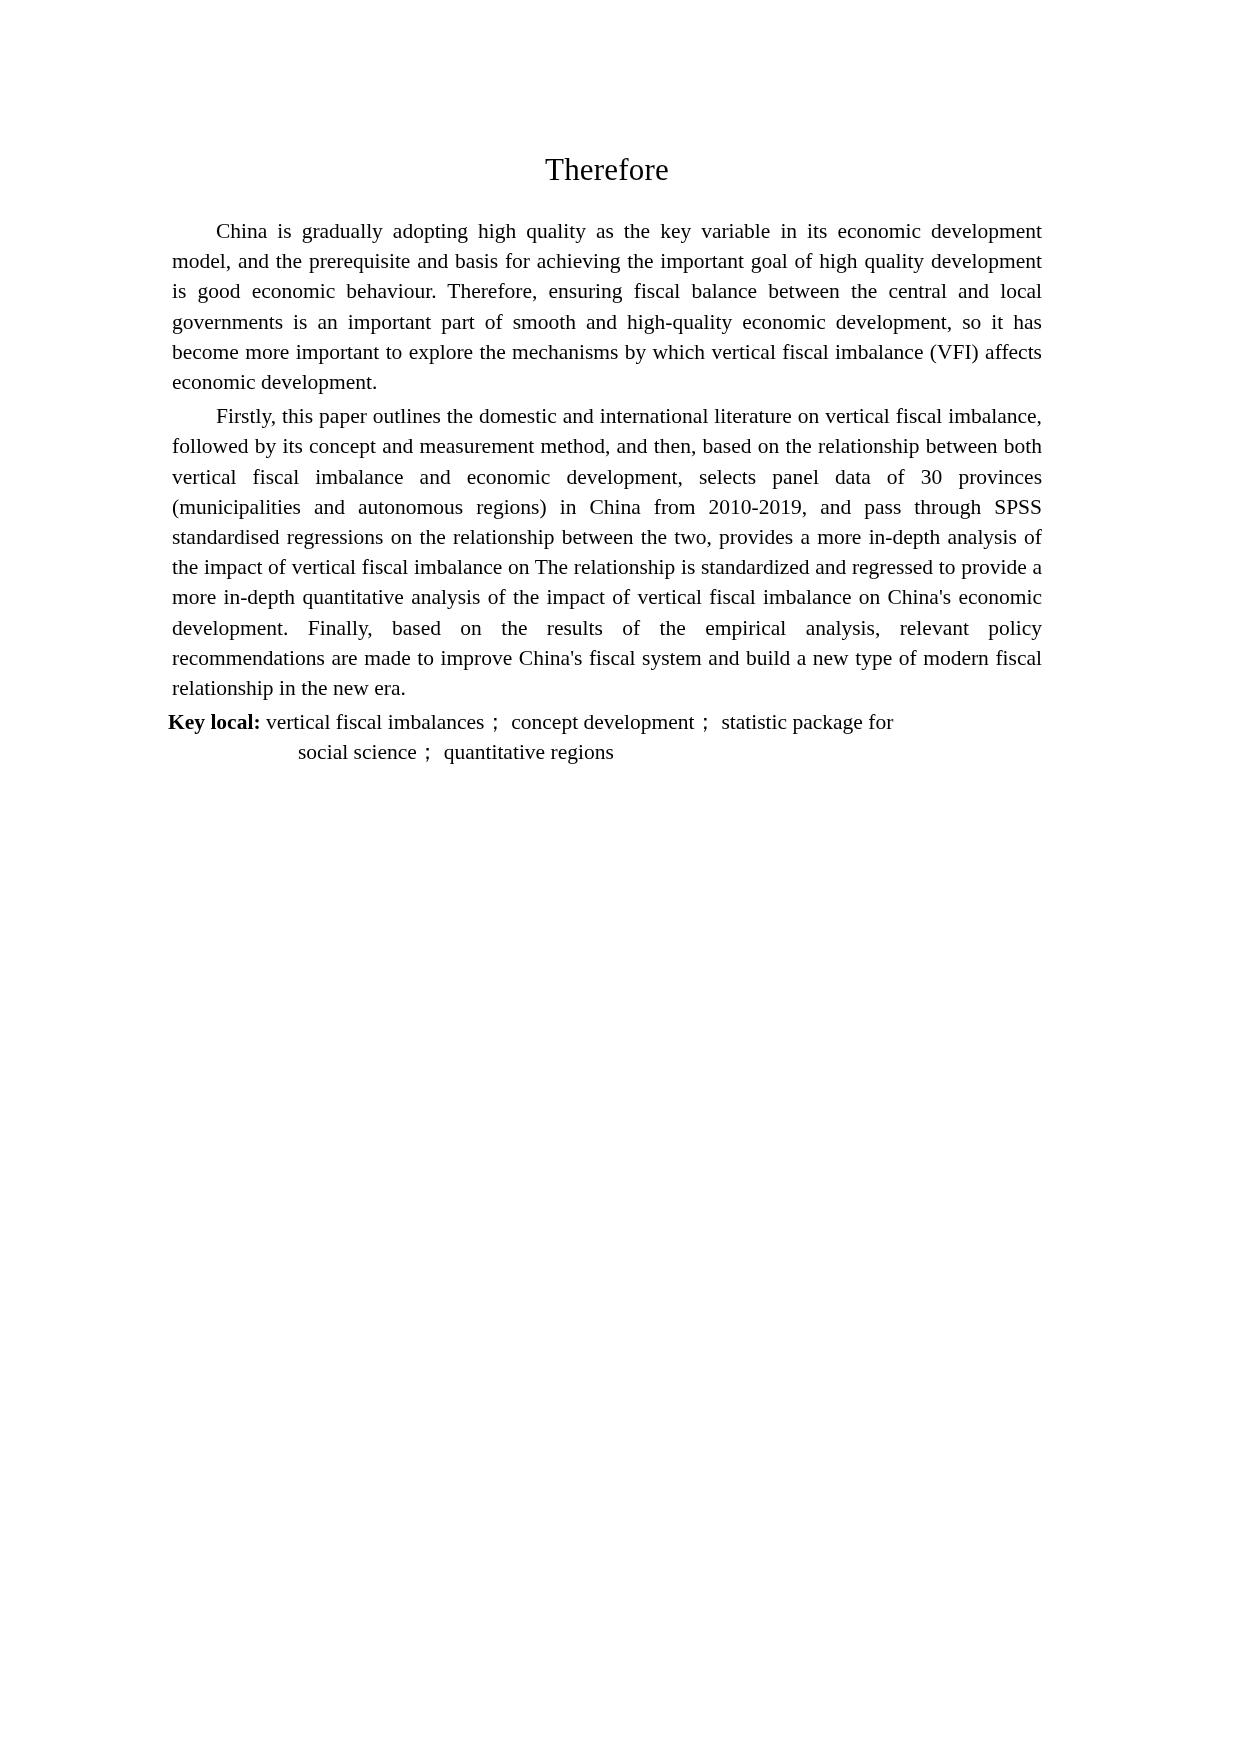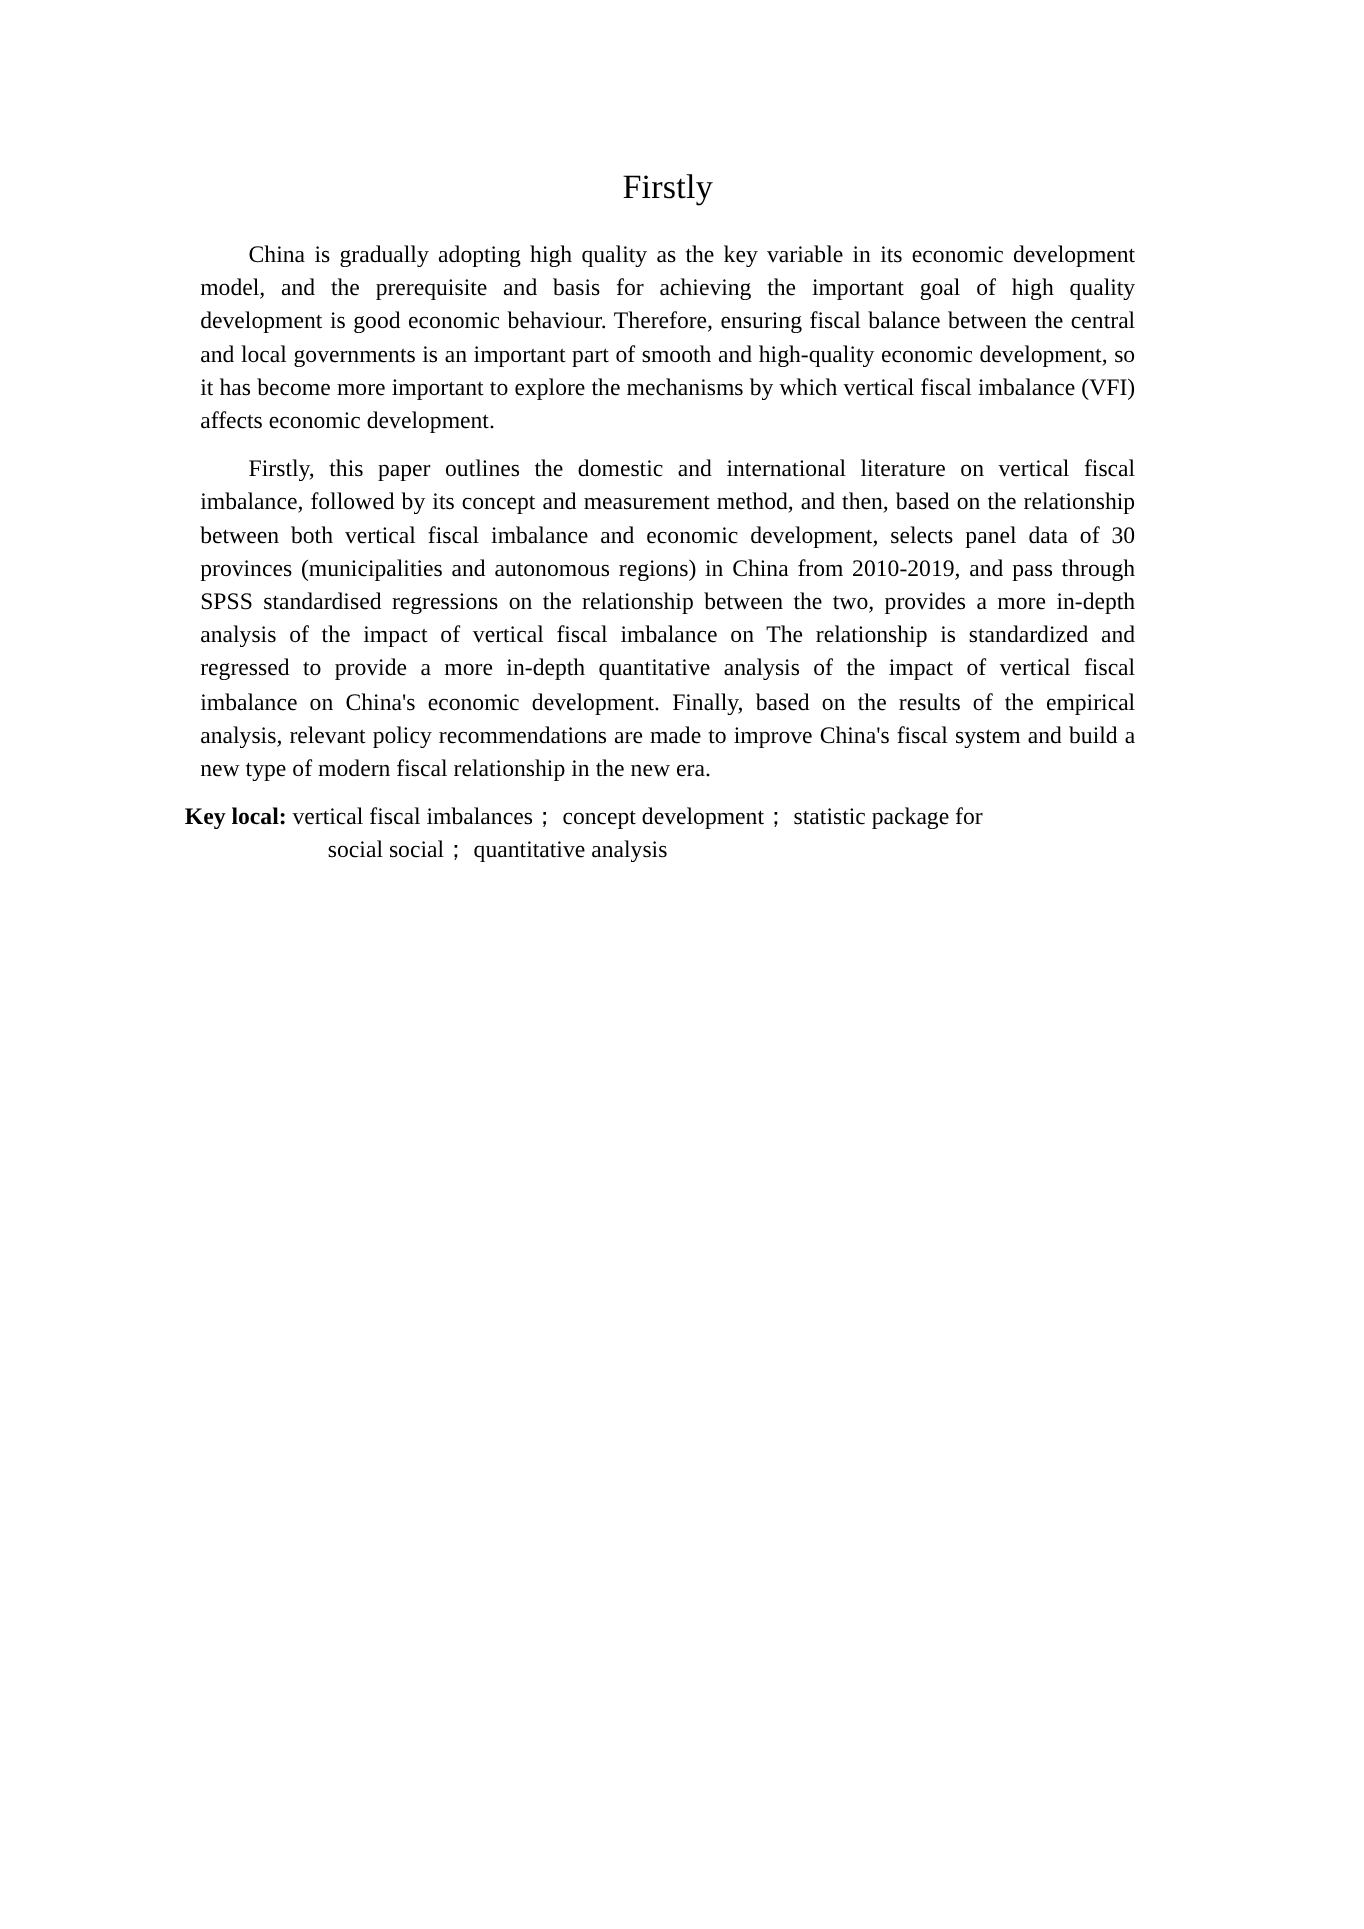--- a/index.html
+++ b/index.html
@@ -34,21 +34,21 @@
     font-weight: normal;
     margin: 0 0 26px 0;
     letter-spacing: 0.2px;
   }
   .para {
     font-size: 21.5px;
     line-height: 30.2px;
     text-align: justify;
     text-justify: inter-word;
     text-indent: 44px;
-    margin: 14px;
+    margin: 4px;
     word-spacing: 0.1px;
   }
   .keywords-block {
     font-size: 21.5px;
     line-height: 30.2px;
     margin: 0;
     text-align: left;
   }
   .keywords-line1 {
     display: block;
@@ -71,27 +71,27 @@
     line-height: 24px;
   }
 </style>
 </head>
 <body>
 
 <div class="page">
 
   <div class="content">
 
-    <h1 class="doc-title">Firstly</h1>
+    <h1 class="doc-title">Therefore</h1>
 
     <p class="para">China is gradually adopting high quality as the key variable in its economic development model, and the prerequisite and basis for achieving the important goal of high quality development is good economic behaviour. Therefore, ensuring fiscal balance between the central and local governments is an important part of smooth and high-quality economic development, so it has become more important to explore the mechanisms by which vertical fiscal imbalance (VFI) affects economic development.</p>
 
     <p class="para">Firstly, this paper outlines the domestic and international literature on vertical fiscal imbalance, followed by its concept and measurement method, and then, based on the relationship between both vertical fiscal imbalance and economic development, selects panel data of 30 provinces (municipalities and autonomous regions) in China from 2010-2019, and pass through SPSS standardised regressions on the relationship between the two, provides a more in-depth analysis of the impact of vertical fiscal imbalance on The relationship is standardized and regressed to provide a more in-depth quantitative analysis of the impact of vertical fiscal imbalance on China's economic development. Finally, based on the results of the empirical analysis, relevant policy recommendations are made to improve China's fiscal system and build a new type of modern fiscal relationship in the new era.</p>
 
     <div class="keywords-block">
       <span class="keywords-line1"><span class="kw-label">Key local:</span><span> vertical fiscal imbalances； concept development； statistic package for</span></span>
-      <span class="keywords-line2">social social； quantitative analysis</span>
+      <span class="keywords-line2">social science； quantitative regions</span>
     </div>
 
   </div>
 
 
 </div>
 
 </body></html>

